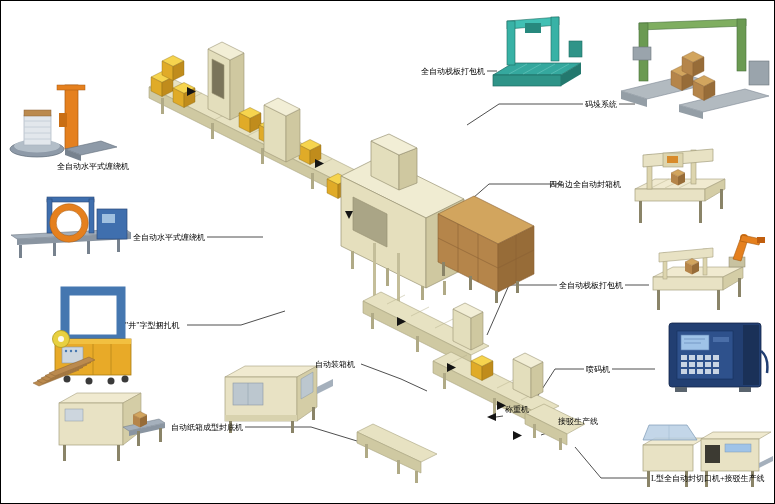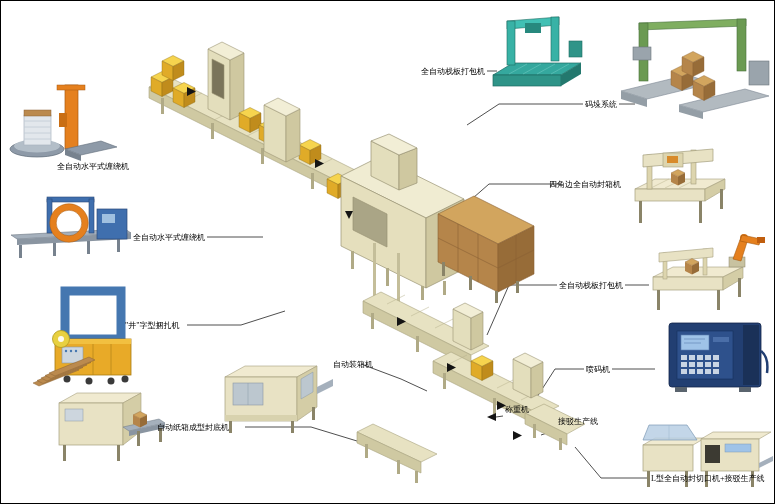--- a/index.html
+++ b/index.html
@@ -444,22 +444,22 @@
       <rect x="64" y="60" width="3" height="16"></rect>
           <rect x="110" y="60" width="3" height="16"></rect>
     </g>
   </g>
 
 </svg>
 
 <div class="label" style="left:56px;top:161px">全自动水平式缠绕机</div>
 <div class="label" style="left:132px;top:232px">全自动水平式缠绕机</div>
 <div class="label" style="left:124px;top:320px">"井"字型捆扎机</div>
-<div class="label" style="left:332px;top:359px">自动装箱机</div>
-<div class="label" style="left:156px;top:422px">自动纸箱成型封底机</div>
+<div class="label" style="left:314px;top:359px">自动装箱机</div>
+<div class="label" style="left:170px;top:422px">自动纸箱成型封底机</div>
 <div class="label" style="left:420px;top:66px">全自动栈板打包机</div>
 <div class="label" style="left:584px;top:99px">码垛系统</div>
 <div class="label" style="left:548px;top:179px">四角边全自动封箱机</div>
 <div class="label" style="left:558px;top:280px">全自动栈板打包机</div>
 <div class="label" style="left:585px;top:364px">喷码机</div>
 <div class="label" style="left:504px;top:404px">称重机</div>
 <div class="label" style="left:557px;top:416px">接驳生产线</div>
 <div class="label" style="left:650px;top:473px">L型全自动封切口机+接驳生产线</div>
 
 </div>

